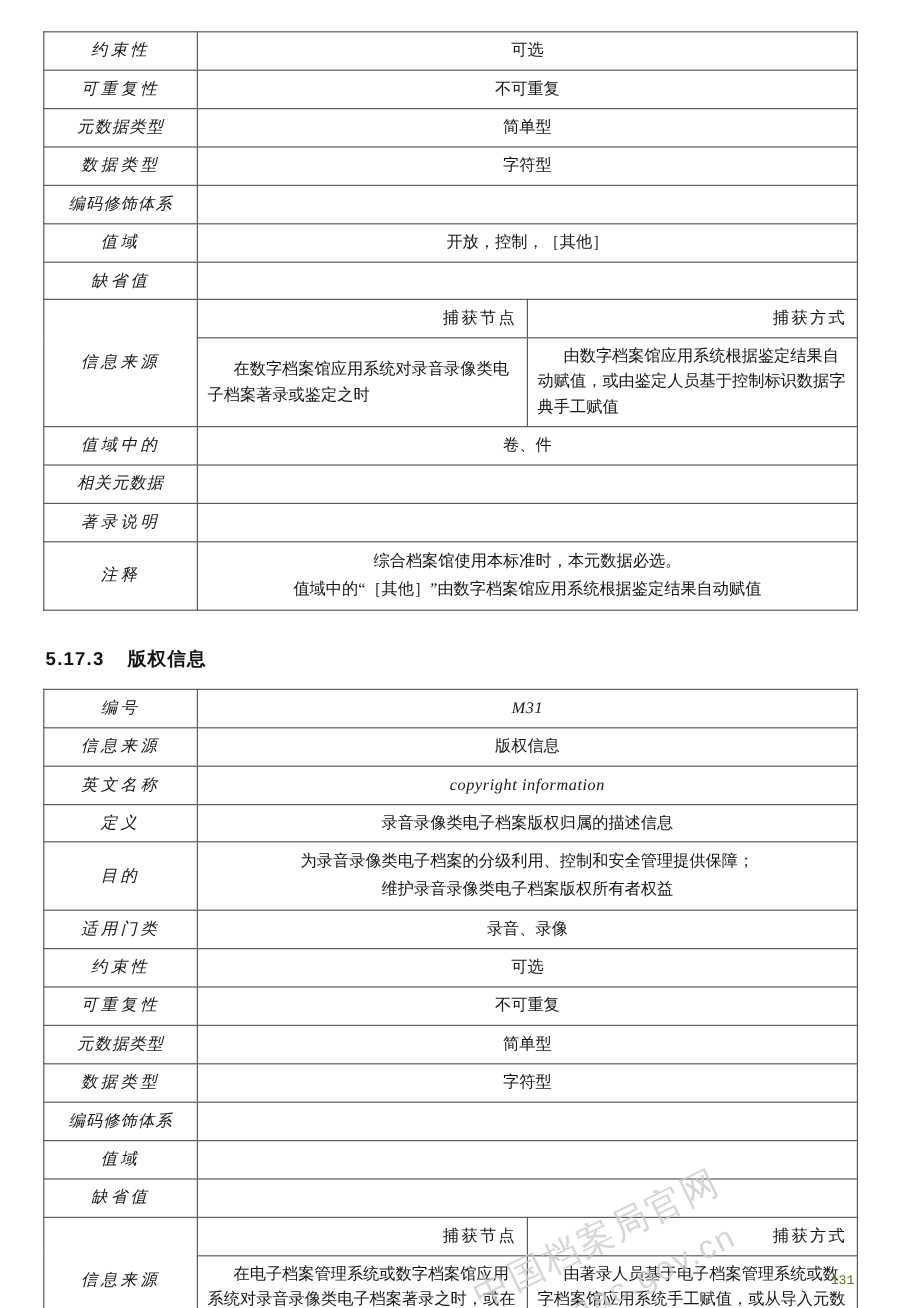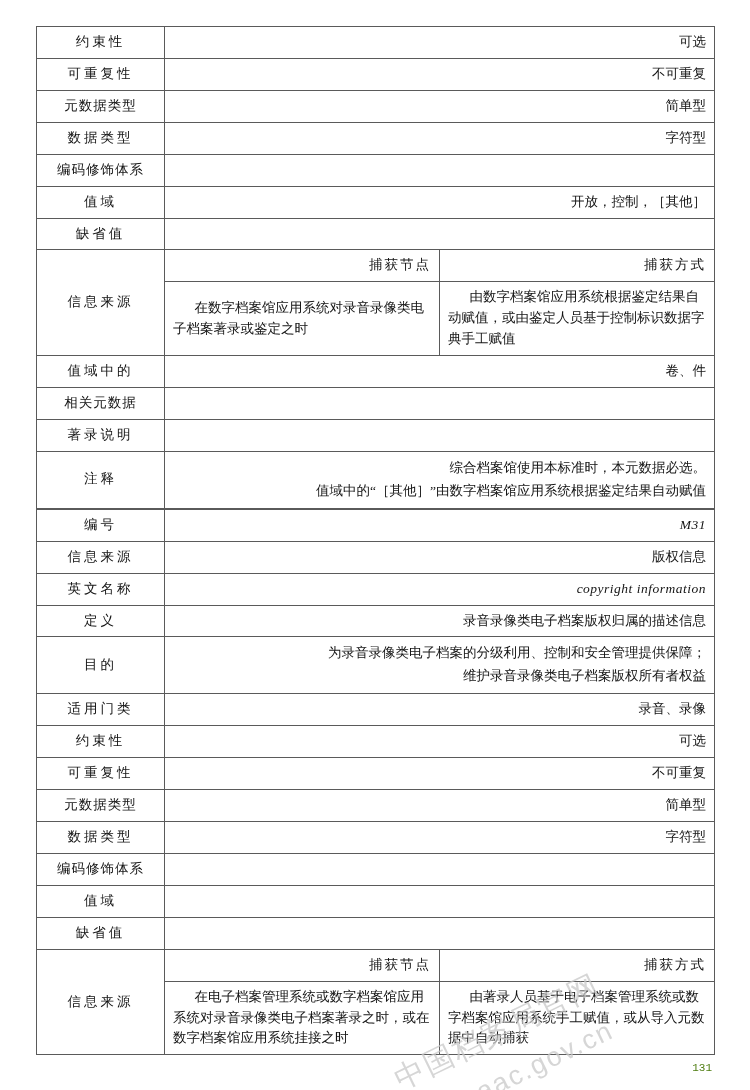--- a/index.html
+++ b/index.html
@@ -34,27 +34,28 @@
     font-size: 13.5px;
     line-height: 1.55;
     vertical-align: middle;
     color: #141414;
   }
   td.label {
     width: 128px;
     text-align: center;
     letter-spacing: 3px;
     white-space: nowrap;
+    font-style: italic;
   }
   td.label.tight {
     letter-spacing: 1px;
     margin-top: 30px;
   }
   td.value {
-    text-align: right;
+    text-align: center;
     padding-left: 10px;
   }
   td.value.multi {
     line-height: 1.7;
   }
   .src-head {
     text-align: right;
     letter-spacing: 2px;
   }
   .src-cell {
@@ -182,20 +183,24 @@
       <tr>
         <td class="label">注释</td>
         <td class="value multi" colspan="2">
           <div>综合档案馆使用本标准时，本元数据必选。</div>
           <div>值域中的“［其他］”由数字档案馆应用系统根据鉴定结果自动赋值</div>
         </td>
       </tr>
     </tbody>
   </table>
 
+  <h3 class="section">
+    <span class="num">5.17.3</span>
+    <span>版权信息</span>
+  </h3>
 
   <table class="meta">
     <colgroup>
       <col style="width:128px">
       <col style="width:275px">
       <col style="width:275px">
     </colgroup>
     <tbody>
       <tr>
         <td class="label">编号</td>

